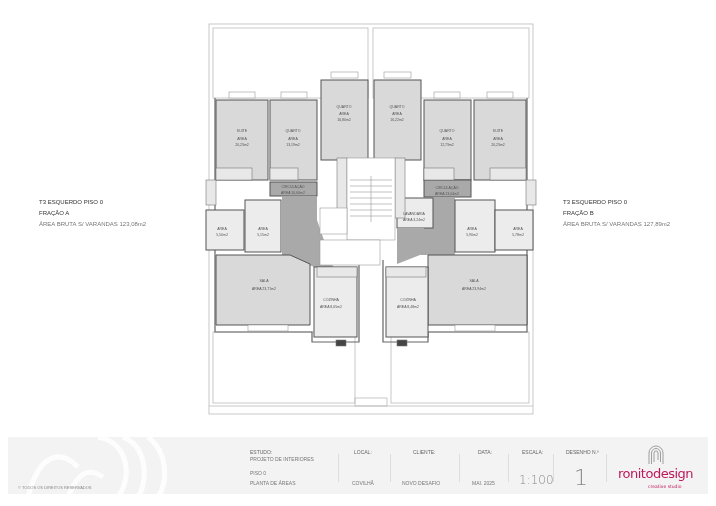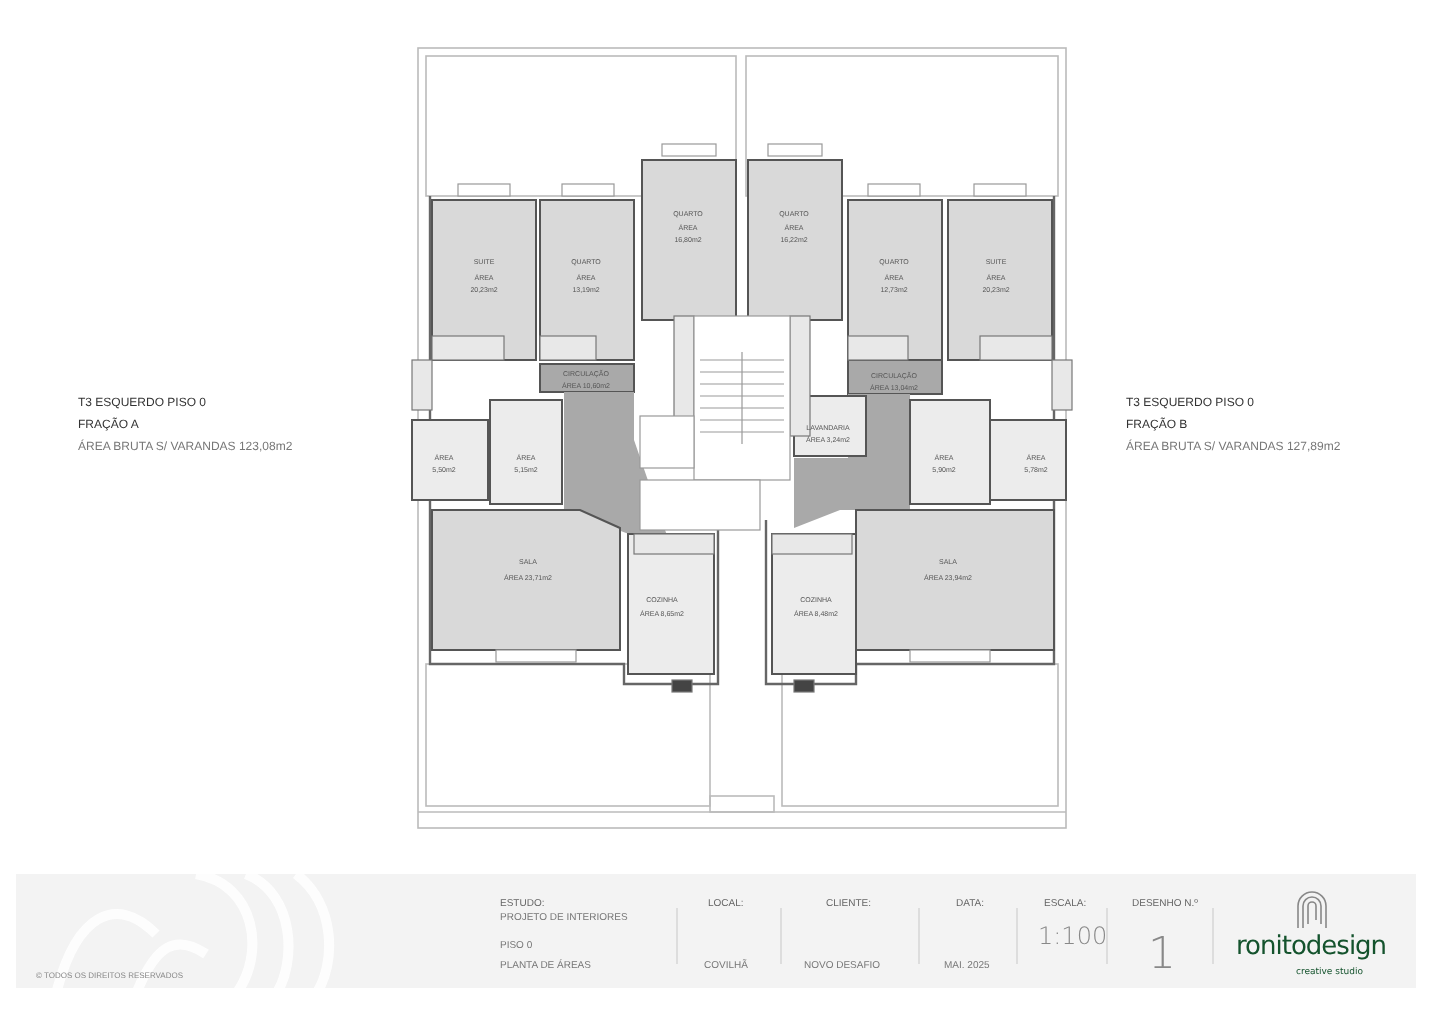--- a/index.html
+++ b/index.html
@@ -14,21 +14,21 @@
     .room-label { font-family: "Liberation Sans", sans-serif; font-size: 3.5px; fill: #555; text-anchor: middle; }
     .titleblock {
       position: absolute; left: 8px; top: 437px; width: 700px; height: 57px;
       background: #f3f3f3; overflow: hidden;
     }
     .tb-text { position: absolute; font-size: 5px; color: #777; white-space: nowrap; }
     .tb-head { color: #666; }
     .tb-big { position: absolute; color: #888; font-family: "DejaVu Sans", sans-serif; font-weight: 200; }
     .tb-div { position: absolute; top: 17px; width: 1px; height: 28px; background: #ddd; }
     .copyright { position: absolute; left: 10px; top: 48px; font-size: 4px; color: #888; }
-    .logo-text { position: absolute; font-family: "DejaVu Sans", sans-serif; color: #14532d; }
+    .logo-text { position: absolute; font-family: "DejaVu Sans", sans-serif; color: #be185d; }
   </style>
 </head>
 <body>
 
 <div class="label-block" style="left:39px; top:197px;">
   <div class="t">T3 ESQUERDO PISO 0</div>
   <div class="t">FRAÇÃO A</div>
   <div class="g">ÁREA BRUTA S/ VARANDAS 123,08m2</div>
 </div>
 
@@ -204,21 +204,21 @@
   <div class="tb-div" style="left:382px;"></div>
   <div class="tb-text tb-head" style="left:405px; top:12px;">CLIENTE:</div>
   <div class="tb-text" style="left:394px; top:43px;">NOVO DESAFIO</div>
 
   <div class="tb-div" style="left:451px;"></div>
   <div class="tb-text tb-head" style="left:470px; top:12px;">DATA:</div>
   <div class="tb-text" style="left:464px; top:43px;">MAI. 2025</div>
 
   <div class="tb-div" style="left:500px;"></div>
   <div class="tb-text tb-head" style="left:514px; top:12px;">ESCALA:</div>
-  <div class="tb-big" style="left:511px; top:24px; font-size:12px;text-align:right;">1:100</div>
+  <div class="tb-big" style="left:511px; top:36px; font-size:12px;text-align:right;">1:100</div>
 
   <div class="tb-div" style="left:545px;"></div>
   <div class="tb-text tb-head" style="left:558px; top:12px;">DESENHO N.º</div>
   <div class="tb-big" style="left:566px; top:28px; font-size:22px;">1</div>
 
   <div class="tb-div" style="left:598px;"></div>
   <svg width="20" height="22" style="position:absolute;left:638px;top:7px;">
     <g fill="none" stroke="#888" stroke-width="0.8">
       <path d="M3,20 V9 a7,7 0 0 1 14,0 V20"></path>
       <path d="M5.5,20 V9 a4.5,4.5 0 0 1 9,0 V18"></path>

